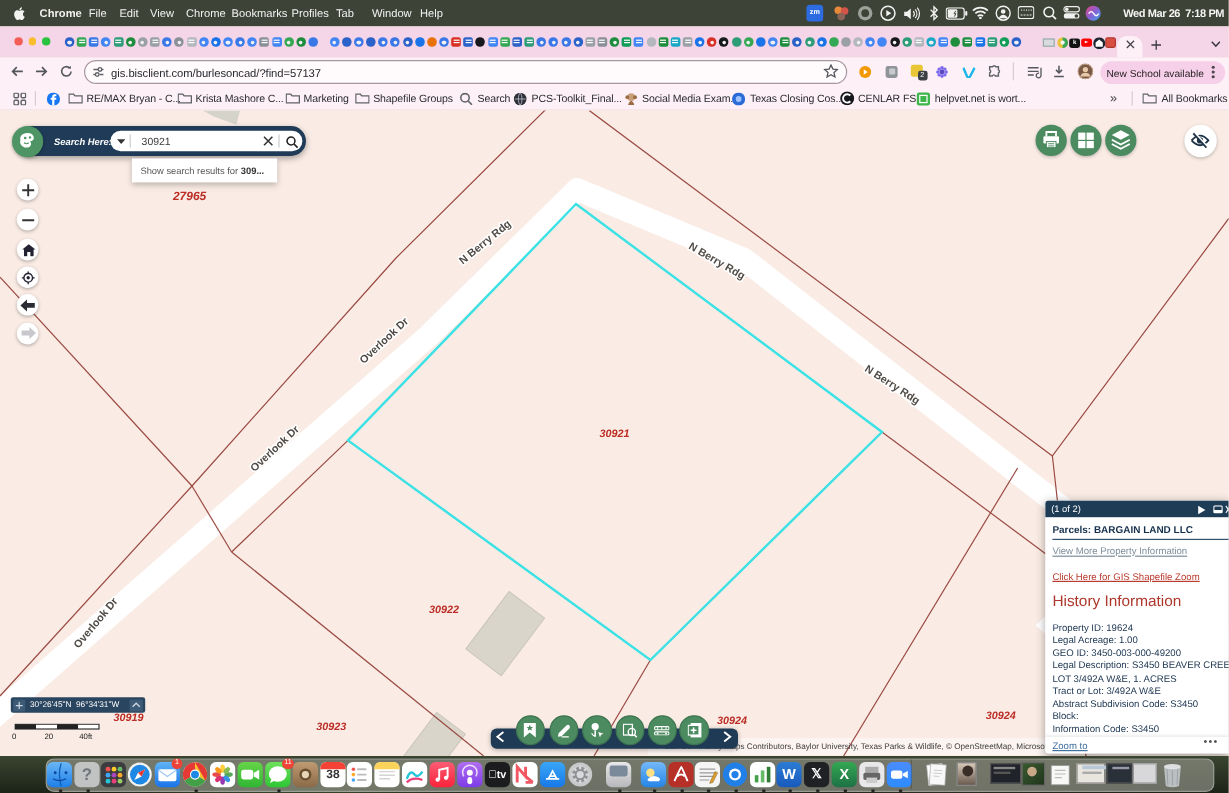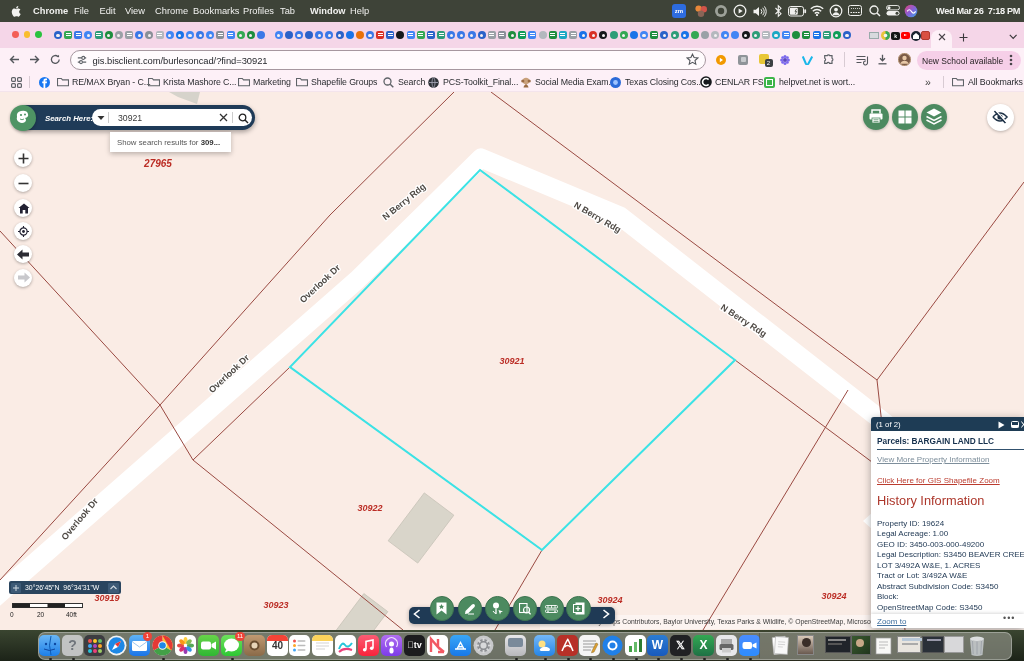--- a/index.html
+++ b/index.html
@@ -12,21 +12,21 @@
     <path fill="#f2f2f0" d="M9.6 7.9c0-1.7 1.4-2.6 1.5-2.6-.8-1.1-2-1.2-2.4-1.2-1-.1-2 .6-2.5.6-.5 0-1.3-.6-2.1-.6-1.1 0-2.1.6-2.7 1.6-1.1 2-.3 4.8.9 6.4.5.8 1.2 1.6 2 1.6.8 0 1.1-.5 2.1-.5 1 0 1.3.5 2.1.5.9 0 1.5-.8 2-1.5.6-.9.9-1.7.9-1.8-.1 0-1.8-.7-1.8-2.5zM8 3c.4-.5.7-1.3.6-2-.6 0-1.4.4-1.9 1-.4.5-.8 1.2-.7 1.9.8.1 1.5-.4 2-.9z"></path>
   </svg>
 <span class="a" style="left:33px;top:6px;font-weight:bold;font-size:9.3px;color:#f2f2f0">Chrome</span>
 <span class="a" style="left:74px;top:6px;font-weight:normal;font-size:9.3px;color:#f2f2f0">File</span>
 <span class="a" style="left:99.5px;top:6px;font-weight:normal;font-size:9.3px;color:#f2f2f0">Edit</span>
 <span class="a" style="left:125px;top:6px;font-weight:normal;font-size:9.3px;color:#f2f2f0">View</span>
 <span class="a" style="left:155px;top:6px;font-weight:normal;font-size:9.3px;color:#f2f2f0">Chrome</span>
 <span class="a" style="left:193px;top:6px;font-weight:normal;font-size:9.3px;color:#f2f2f0">Bookmarks</span>
 <span class="a" style="left:243px;top:6px;font-weight:normal;font-size:9.3px;color:#f2f2f0">Profiles</span>
 <span class="a" style="left:280px;top:6px;font-weight:normal;font-size:9.3px;color:#f2f2f0">Tab</span>
-<span class="a" style="left:310px;top:6px;font-weight:bold;font-size:9.3px;color:#f2f2f0">Window</span>
+<span class="a" style="left:310px;top:6px;font-weight:normal;font-size:9.3px;color:#f2f2f0">Window</span>
 <span class="a" style="left:350px;top:6px;font-weight:normal;font-size:9.3px;color:#f2f2f0">Help</span>
 <div class="a" style="left:672px;top:4px;width:14px;height:14px;background:#2d6ce0;border-radius:3px;color:#fff;font-size:6px;text-align:center;line-height:14px;font-weight:bold">zm</div>
 <svg class="a" style="left:694px;top:4px" width="14" height="14">
     <circle cx="4.6" cy="4.6" r="3.2" fill="#e8883a"></circle>
     <circle cx="9.8" cy="5.2" r="3.2" fill="#d2544a"></circle>
     <circle cx="7" cy="9.8" r="3.2" fill="#8a6456"></circle>
   </svg>
 <svg class="a" style="left:714px;top:4px" width="14" height="14">
     <circle cx="7" cy="7" r="6" fill="#9da199"></circle>
     <circle cx="7" cy="7" r="3.2" fill="#3e4338"></circle>
@@ -290,21 +290,21 @@
 <svg class="a" style="left:49.5px;top:54px" width="11" height="11">
     <path d="M9.2 5.5a3.9 3.9 0 1 1-1.2-2.9" stroke="#54575c" stroke-width="1.3" fill="none"></path>
     <path d="M9 0.7 L9.1 3.3 L6.6 3.1 Z" fill="#54575c"></path>
   </svg>
 <div class="a" style="left:70.3px;top:50px;width:635.5px;height:20px;border:1px solid #a6979f;border-radius:10px;background:#fffbfd"></div>
 <svg class="a" style="left:77px;top:54.5px" width="10" height="10">
     <path d="M0.8 2.9h6.4M5.4 2.9h3.8M0.8 7.1h2.8M5.9 7.1h3.3" stroke="#5f6368" stroke-width="1.1"></path>
     <circle cx="6.3" cy="2.9" r="1.5" fill="#fffbfd" stroke="#5f6368" stroke-width="1.1"></circle>
     <circle cx="4" cy="7.1" r="1.5" fill="#fffbfd" stroke="#5f6368" stroke-width="1.1"></circle>
   </svg>
-<span class="a" style="left:92.6px;top:55px;font-size:9.4px;color:#27292e;letter-spacing:-0.05px">gis.bisclient.com/burlesoncad/?find=30921</span>
+<span class="a" style="left:92.6px;top:55px;font-size:9.4px;color:#27292e;letter-spacing:-0.05px">gis.bisclient.com/burlesoncad/?find=57137</span>
 <svg class="a" style="left:686px;top:53px" width="13" height="13">
     <path d="M6.5 1.2 L8.1 4.6 L11.8 5 L9 7.5 L9.8 11.2 L6.5 9.3 L3.2 11.2 L4 7.5 L1.2 5 L4.9 4.6 Z" fill="none" stroke="#54575c" stroke-width="1.1"></path>
   </svg>
 <svg class="a" style="left:716px;top:54.5px" width="10" height="10">
     <circle cx="5" cy="5" r="5" fill="#f29900"></circle>
     <path d="M3.8 2.8 L7 5 L3.8 7.2 Z" fill="#fff"></path>
   </svg>
 <div class="a" style="left:738px;top:54.5px;width:10px;height:10px;border-radius:2px;background:#8f9499"></div>
 <div class="a" style="left:740.5px;top:57px;width:5px;height:5px;border-radius:1px;background:#c8cbce"></div>
 <div class="a" style="left:759px;top:54px;width:10px;height:10px;border-radius:2px;background:#e8c636"></div>
@@ -612,21 +612,21 @@
     <span class="a" style="left:6px;top:59px;font-size:8px;color:#bb3b2e;text-decoration:underline">Click Here for GIS Shapefile Zoom</span>
     <span class="a" style="left:6px;top:76px;font-size:12.8px;color:#ad372b">History Information</span>
     <span class="a" style="left:6px;top:101.5px;font-size:8px;color:#1b3450">Property ID: 19624</span>
     <span class="a" style="left:6px;top:112.0px;font-size:8px;color:#1b3450">Legal Acreage: 1.00</span>
     <span class="a" style="left:6px;top:122.5px;font-size:8px;color:#1b3450">GEO ID: 3450-003-000-49200</span>
     <span class="a" style="left:6px;top:133.0px;font-size:8px;color:#1b3450">Legal Description: S3450 BEAVER CREEK</span>
     <span class="a" style="left:6px;top:143.5px;font-size:8px;color:#1b3450">LOT 3/492A W&amp;E, 1. ACRES</span>
     <span class="a" style="left:6px;top:154.0px;font-size:8px;color:#1b3450">Tract or Lot: 3/492A W&amp;E</span>
     <span class="a" style="left:6px;top:164.5px;font-size:8px;color:#1b3450">Abstract Subdivision Code: S3450</span>
     <span class="a" style="left:6px;top:175.0px;font-size:8px;color:#1b3450">Block:</span>
-    <span class="a" style="left:6px;top:185.5px;font-size:8px;color:#1b3450">OpenStreetMap Code: S3450</span>
+    <span class="a" style="left:6px;top:185.5px;font-size:8px;color:#1b3450">Information Code: S3450</span>
     <span class="a" style="left:6px;top:196.0px;font-size:8px;color:#1b3450">School District: CCM</span>
     <div class="a" style="left:0;top:197px;width:153px;height:14px;background:#fff;box-shadow:0 -1px 3px rgba(0,0,0,0.15)"></div>
     <span class="a" style="left:6px;top:199.5px;font-size:8px;color:#3f6f9e;text-decoration:underline">Zoom to</span>
     <span class="a" style="left:132px;top:196px;font-size:9px;color:#555;letter-spacing:1px">•••</span>
   </div>
 <div class="a" style="left:0;top:630px;width:1024px;height:31px;background:linear-gradient(180deg,#3a4530,#1c2318);overflow:hidden">
     <div class="a" style="left:100px;top:5px;width:300px;height:40px;background:radial-gradient(ellipse,rgba(90,110,60,0.5),transparent)"></div>
     <div class="a" style="left:600px;top:0px;width:350px;height:40px;background:radial-gradient(ellipse,rgba(70,60,40,0.5),transparent)"></div>
     <div class="a" style="left:38px;top:1.5px;width:974px;height:28px;border-radius:7px;background:rgba(138,142,130,0.72);border:0.5px solid rgba(255,255,255,0.3)"></div>
     <div class="a" style="left:39.0px;top:4.5px;width:21px;height:21px;border-radius:5px;background:linear-gradient(180deg,#6ab6f5,#1d7fe8)"></div>
@@ -697,21 +697,21 @@
       <path d="M5 14.5 L4 17.5 L8 15.5 Z" fill="#fff"></path>
     </svg>
     <div class="a" style="left:235.0px;top:2px;width:10px;height:9px;border-radius:5px;background:#ee4438;color:#fff;font-size:6px;text-align:center;line-height:9px">11</div>
     <div class="a" style="left:244.0px;top:4.5px;width:21px;height:21px;border-radius:5px;background:linear-gradient(180deg,#c09a72,#8a6a48);"></div>
     <svg class="a" style="left:244.0px;top:4.5px" width="21" height="21">
       <circle cx="10.5" cy="10.5" r="5" fill="#6a4e30"></circle>
       <circle cx="10.5" cy="10.5" r="3" fill="#e8d5b8"></circle>
     </svg>
     <div class="a" style="left:267.0px;top:4.5px;width:21px;height:21px;border-radius:5px;background:#fff;"></div>
     <div class="a" style="left:267.0px;top:4.5px;width:21px;height:6px;border-radius:5px 5px 0 0;background:#f44336"></div>
-    <div class="a" style="left:267.0px;top:10px;width:21px;height:14px;color:#333;font-size:10px;text-align:center;font-weight:bold">40</div>
+    <div class="a" style="left:267.0px;top:10px;width:21px;height:14px;color:#333;font-size:10px;text-align:center;font-weight:bold">38</div>
     <div class="a" style="left:289.0px;top:4.5px;width:21px;height:21px;border-radius:5px;background:#fff;"></div>
     <svg class="a" style="left:289.0px;top:4.5px" width="21" height="21">
       <circle cx="5.5" cy="6" r="1.5" fill="#ef5350"></circle>
       <rect x="8.5" y="5.2" width="8" height="1.6" rx="0.8" fill="#bbb"></rect>
       <circle cx="5.5" cy="10.5" r="1.5" fill="#ffa726"></circle>
       <rect x="8.5" y="9.7" width="8" height="1.6" rx="0.8" fill="#bbb"></rect>
       <circle cx="5.5" cy="15" r="1.5" fill="#42a5f5"></circle>
       <rect x="8.5" y="14.2" width="8" height="1.6" rx="0.8" fill="#bbb"></rect>
     </svg>
     <div class="a" style="left:312.0px;top:4.5px;width:21px;height:21px;border-radius:5px;background:#fff;"></div>

